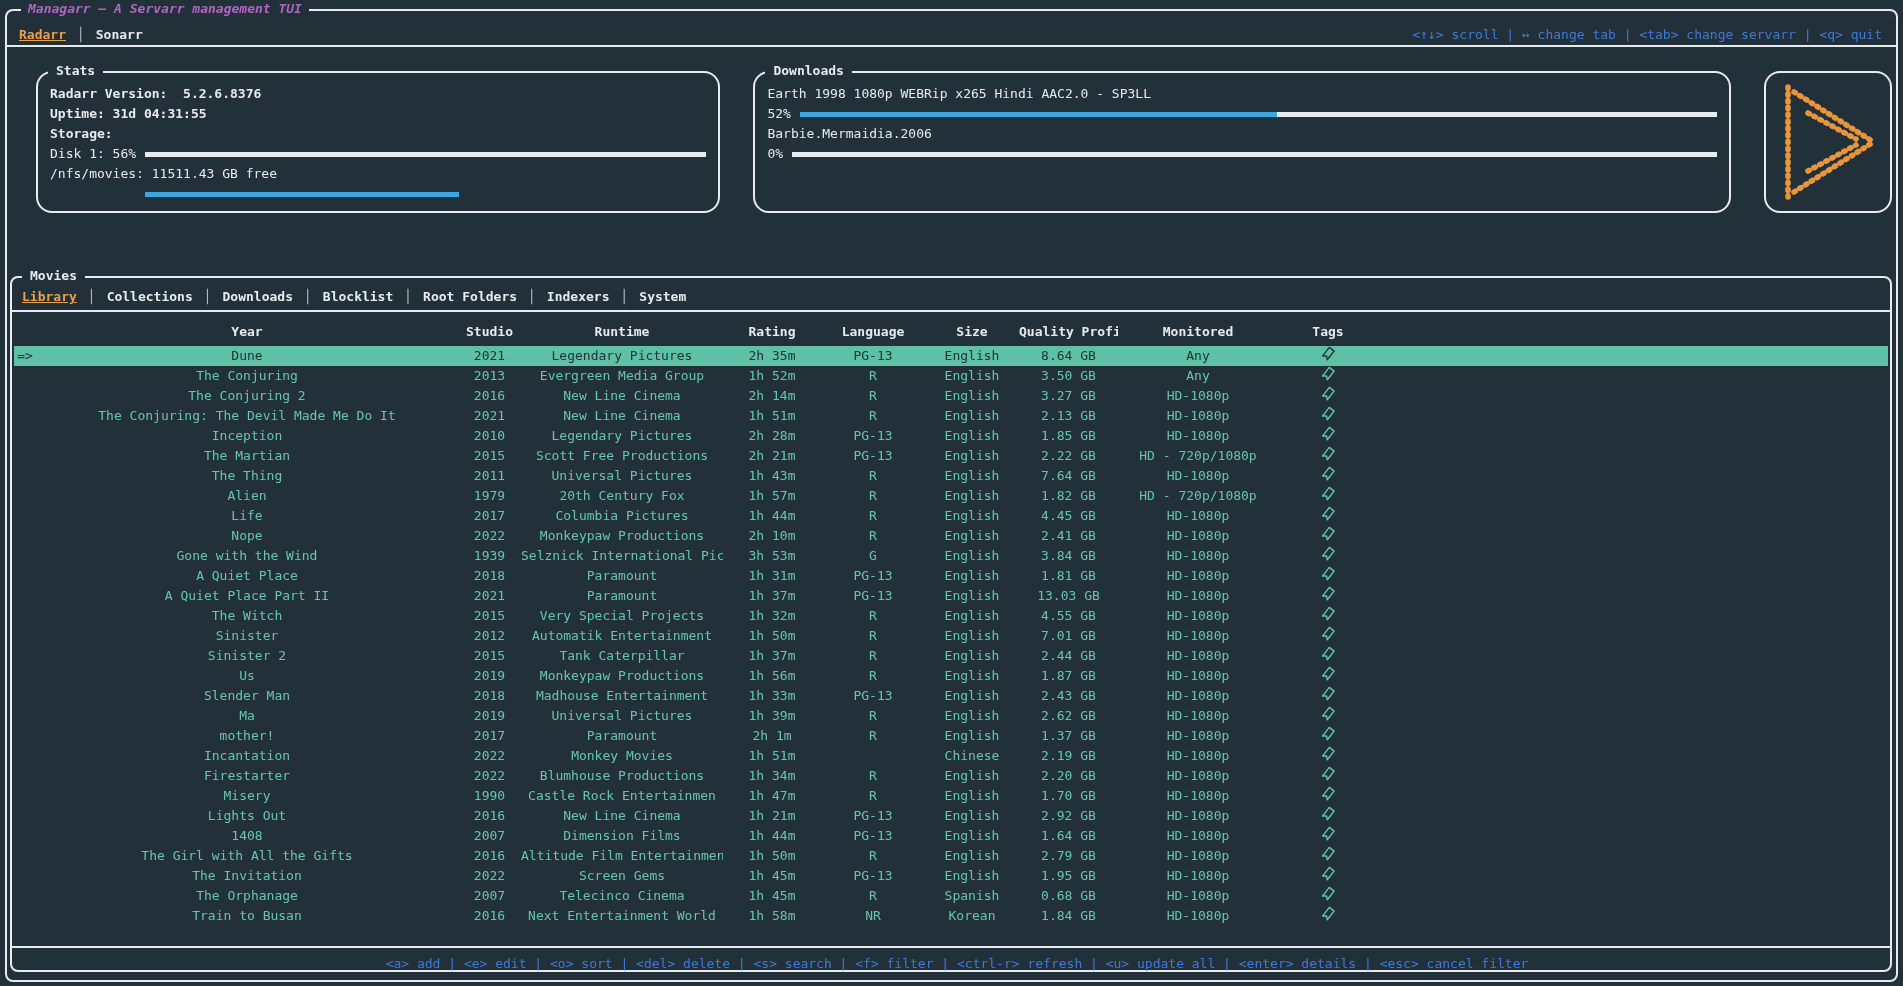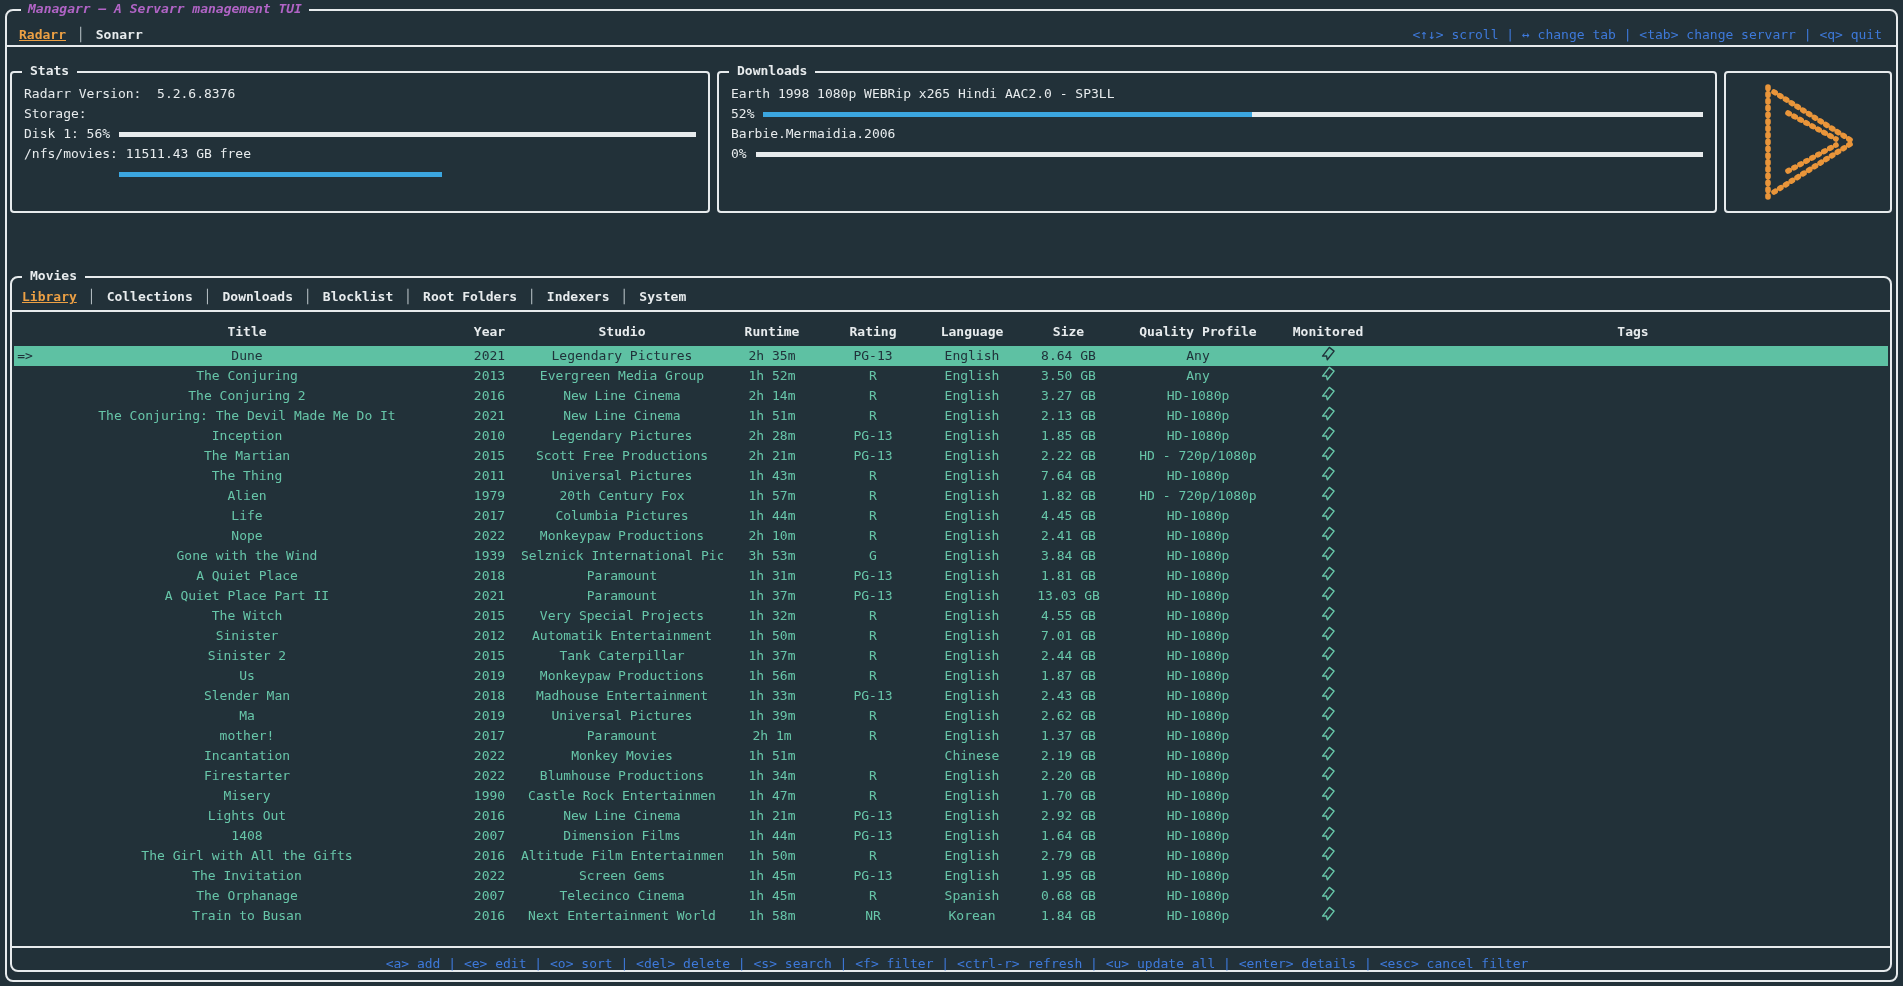--- a/index.html
+++ b/index.html
@@ -9,37 +9,37 @@
     --progress-blue:#3ba6e0; --logo-orange:#e9953a; --dim:#b6c0c5;
   }
   *{box-sizing:border-box;margin:0;padding:0;}
   html,body{width:1903px;height:986px;}
   body{
     background:var(--background); color:var(--text);
     font-family:"DejaVu Sans Mono",monospace; font-size:13px; line-height:20px;
     position:relative; overflow:hidden;
   }
   .line{height:20px;line-height:20px;white-space:pre;}
-  .bold{font-weight:normal;}
+  .bold{font-weight:bold;}
 
   .app{position:absolute;left:5px;top:9px;right:5px;bottom:4px;
        border:2px solid var(--border);border-radius:8px;}
   .app-title{position:absolute;top:-12px;left:14px;background:var(--background);
        padding:0 7px;color:var(--title-purple);font-weight:bold;font-style:italic;white-space:pre;}
 
   .topbar{position:absolute;top:13px;left:12px;right:14px;height:22px;display:flex;align-items:center;}
   .topbar .spacer{flex:1;}
   .tab{font-weight:bold;white-space:pre;}
   .tab.active{color:var(--accent-orange);text-decoration:underline;}
   .tab-sep{color:var(--dim);margin:0 11px;}
   .top-help{color:var(--help-blue);white-space:pre;}
   .topbar-line{position:absolute;top:34px;left:-2px;right:-2px;border-top:2px solid var(--border);}
 
   .panels{position:absolute;top:60px;left:3px;right:4px;height:142px;display:flex;gap:7px;}
-  .panel{border:2px solid var(--border);border-radius:4px;position:relative;padding:11px 12px;}
+  .panel{border:2px solid var(--border);border-radius:16px;position:relative;padding:11px 12px;margin-left:26px;}
   .panel-title{position:absolute;top:-12px;left:10px;background:var(--background);
        padding:0 8px;font-weight:bold;white-space:pre;}
   .panel.stats{width:700px;}
   .panel.downloads{width:1000px;}
   .panel.logo{flex:1;display:flex;align-items:center;justify-content:center;padding:4px;}
 
   .bar-line{display:flex;align-items:center;}
   .bar-label{white-space:pre;margin-right:9px;}
   .track{flex:1;height:5px;background:var(--border);position:relative;}
   .fill{height:100%;background:var(--progress-blue);}
@@ -79,20 +79,21 @@
     <span class="spacer"></span>
     <span class="top-help">&lt;↑↓&gt; scroll | ↔ change tab | &lt;tab&gt; change servarr | &lt;q&gt; quit</span>
   </div>
   <div class="topbar-line"></div>
 
   <div class="panels">
 
     <div class="panel stats">
       <div class="panel-title">Stats</div>
       <div class="line bold">Radarr Version:  5.2.6.8376</div>
+      <div class="line bold">Uptime: 31d 04:31:55</div>
       <div class="line bold">Storage:</div>
       <div class="line bar-line">
         <span class="bar-label">Disk 1: 56%</span>
         <div class="track">
           <div class="fill" style="width: 56%;"></div>
         </div>
       </div>
       <div class="line">/nfs/movies: 11511.43 GB free</div>
     </div>
 
@@ -130,21 +131,20 @@
         <span class="tab-sep">│</span>
         <span class="tab">Root Folders</span>
         <span class="tab-sep">│</span>
         <span class="tab">Indexers</span>
         <span class="tab-sep">│</span>
         <span class="tab">System</span>
       </div>
     <div class="mtabs-line"></div>
     <div class="mhead">
         <div class="hcell"></div>
-        <div class="hcell">Title</div>
         <div class="hcell">Year</div>
         <div class="hcell">Studio</div>
         <div class="hcell">Runtime</div>
         <div class="hcell">Rating</div>
         <div class="hcell">Language</div>
         <div class="hcell">Size</div>
         <div class="hcell">Quality Profile</div>
         <div class="hcell">Monitored</div>
         <div class="hcell">Tags</div>
       </div>

